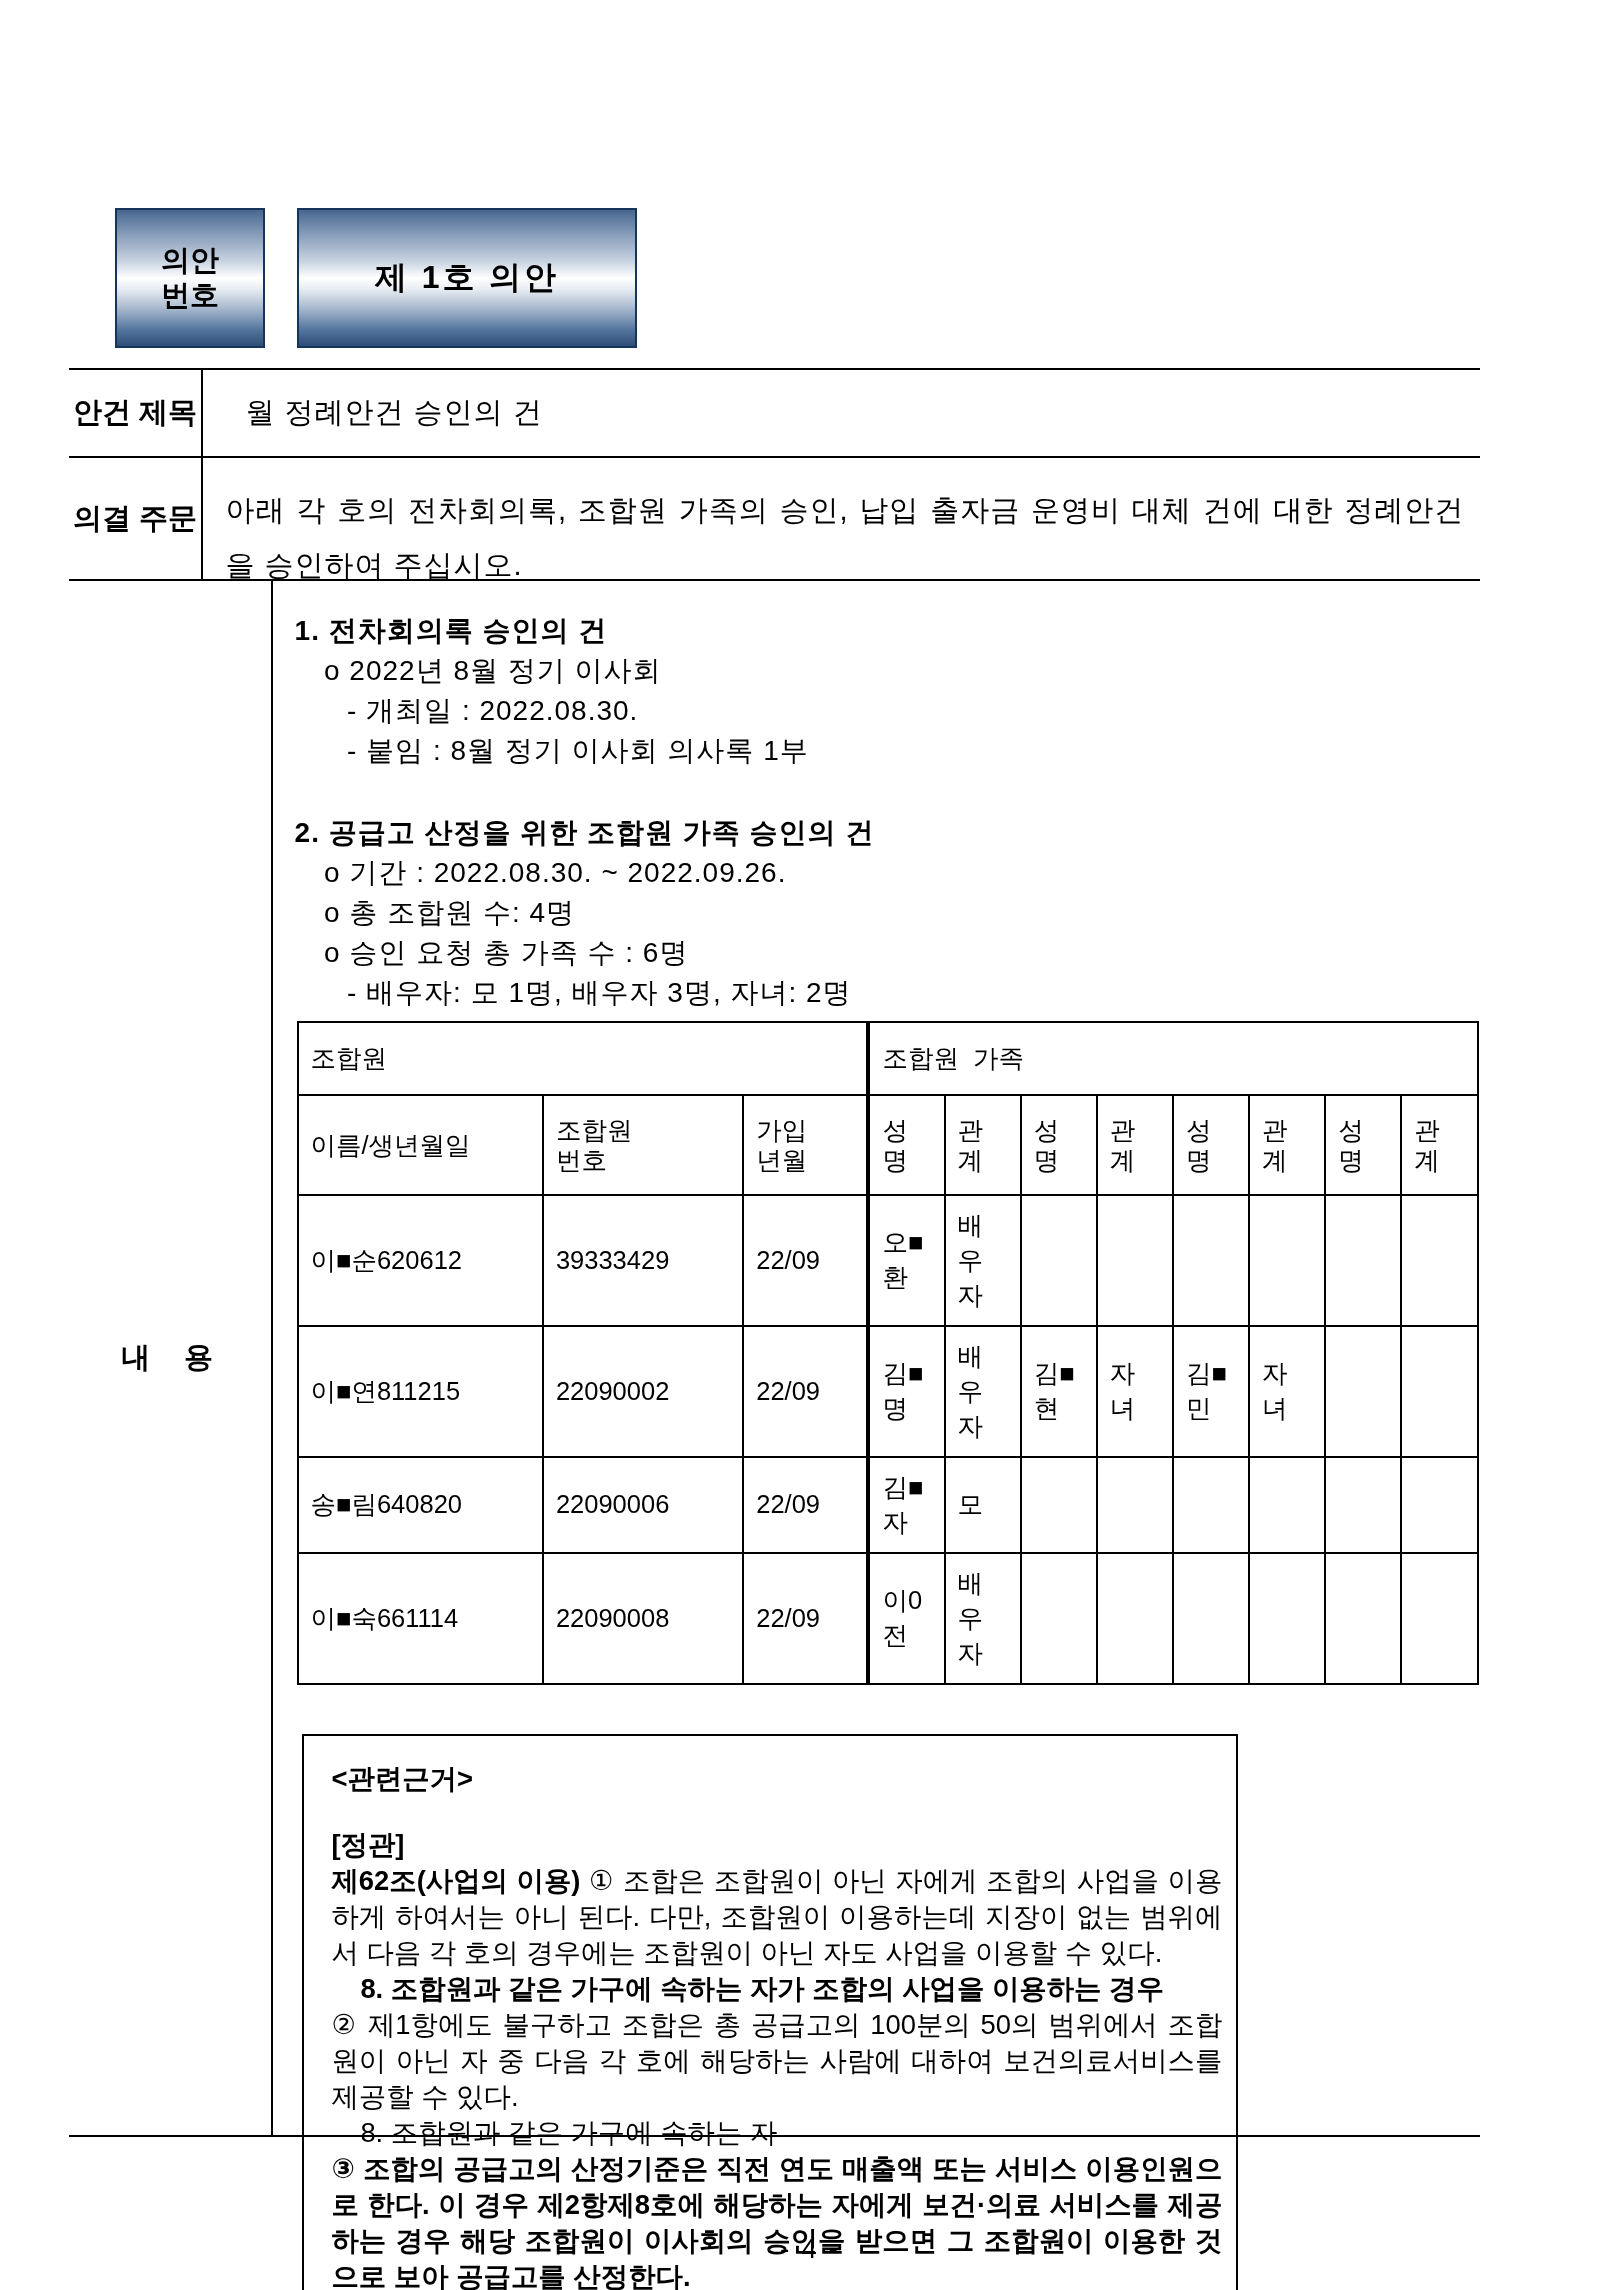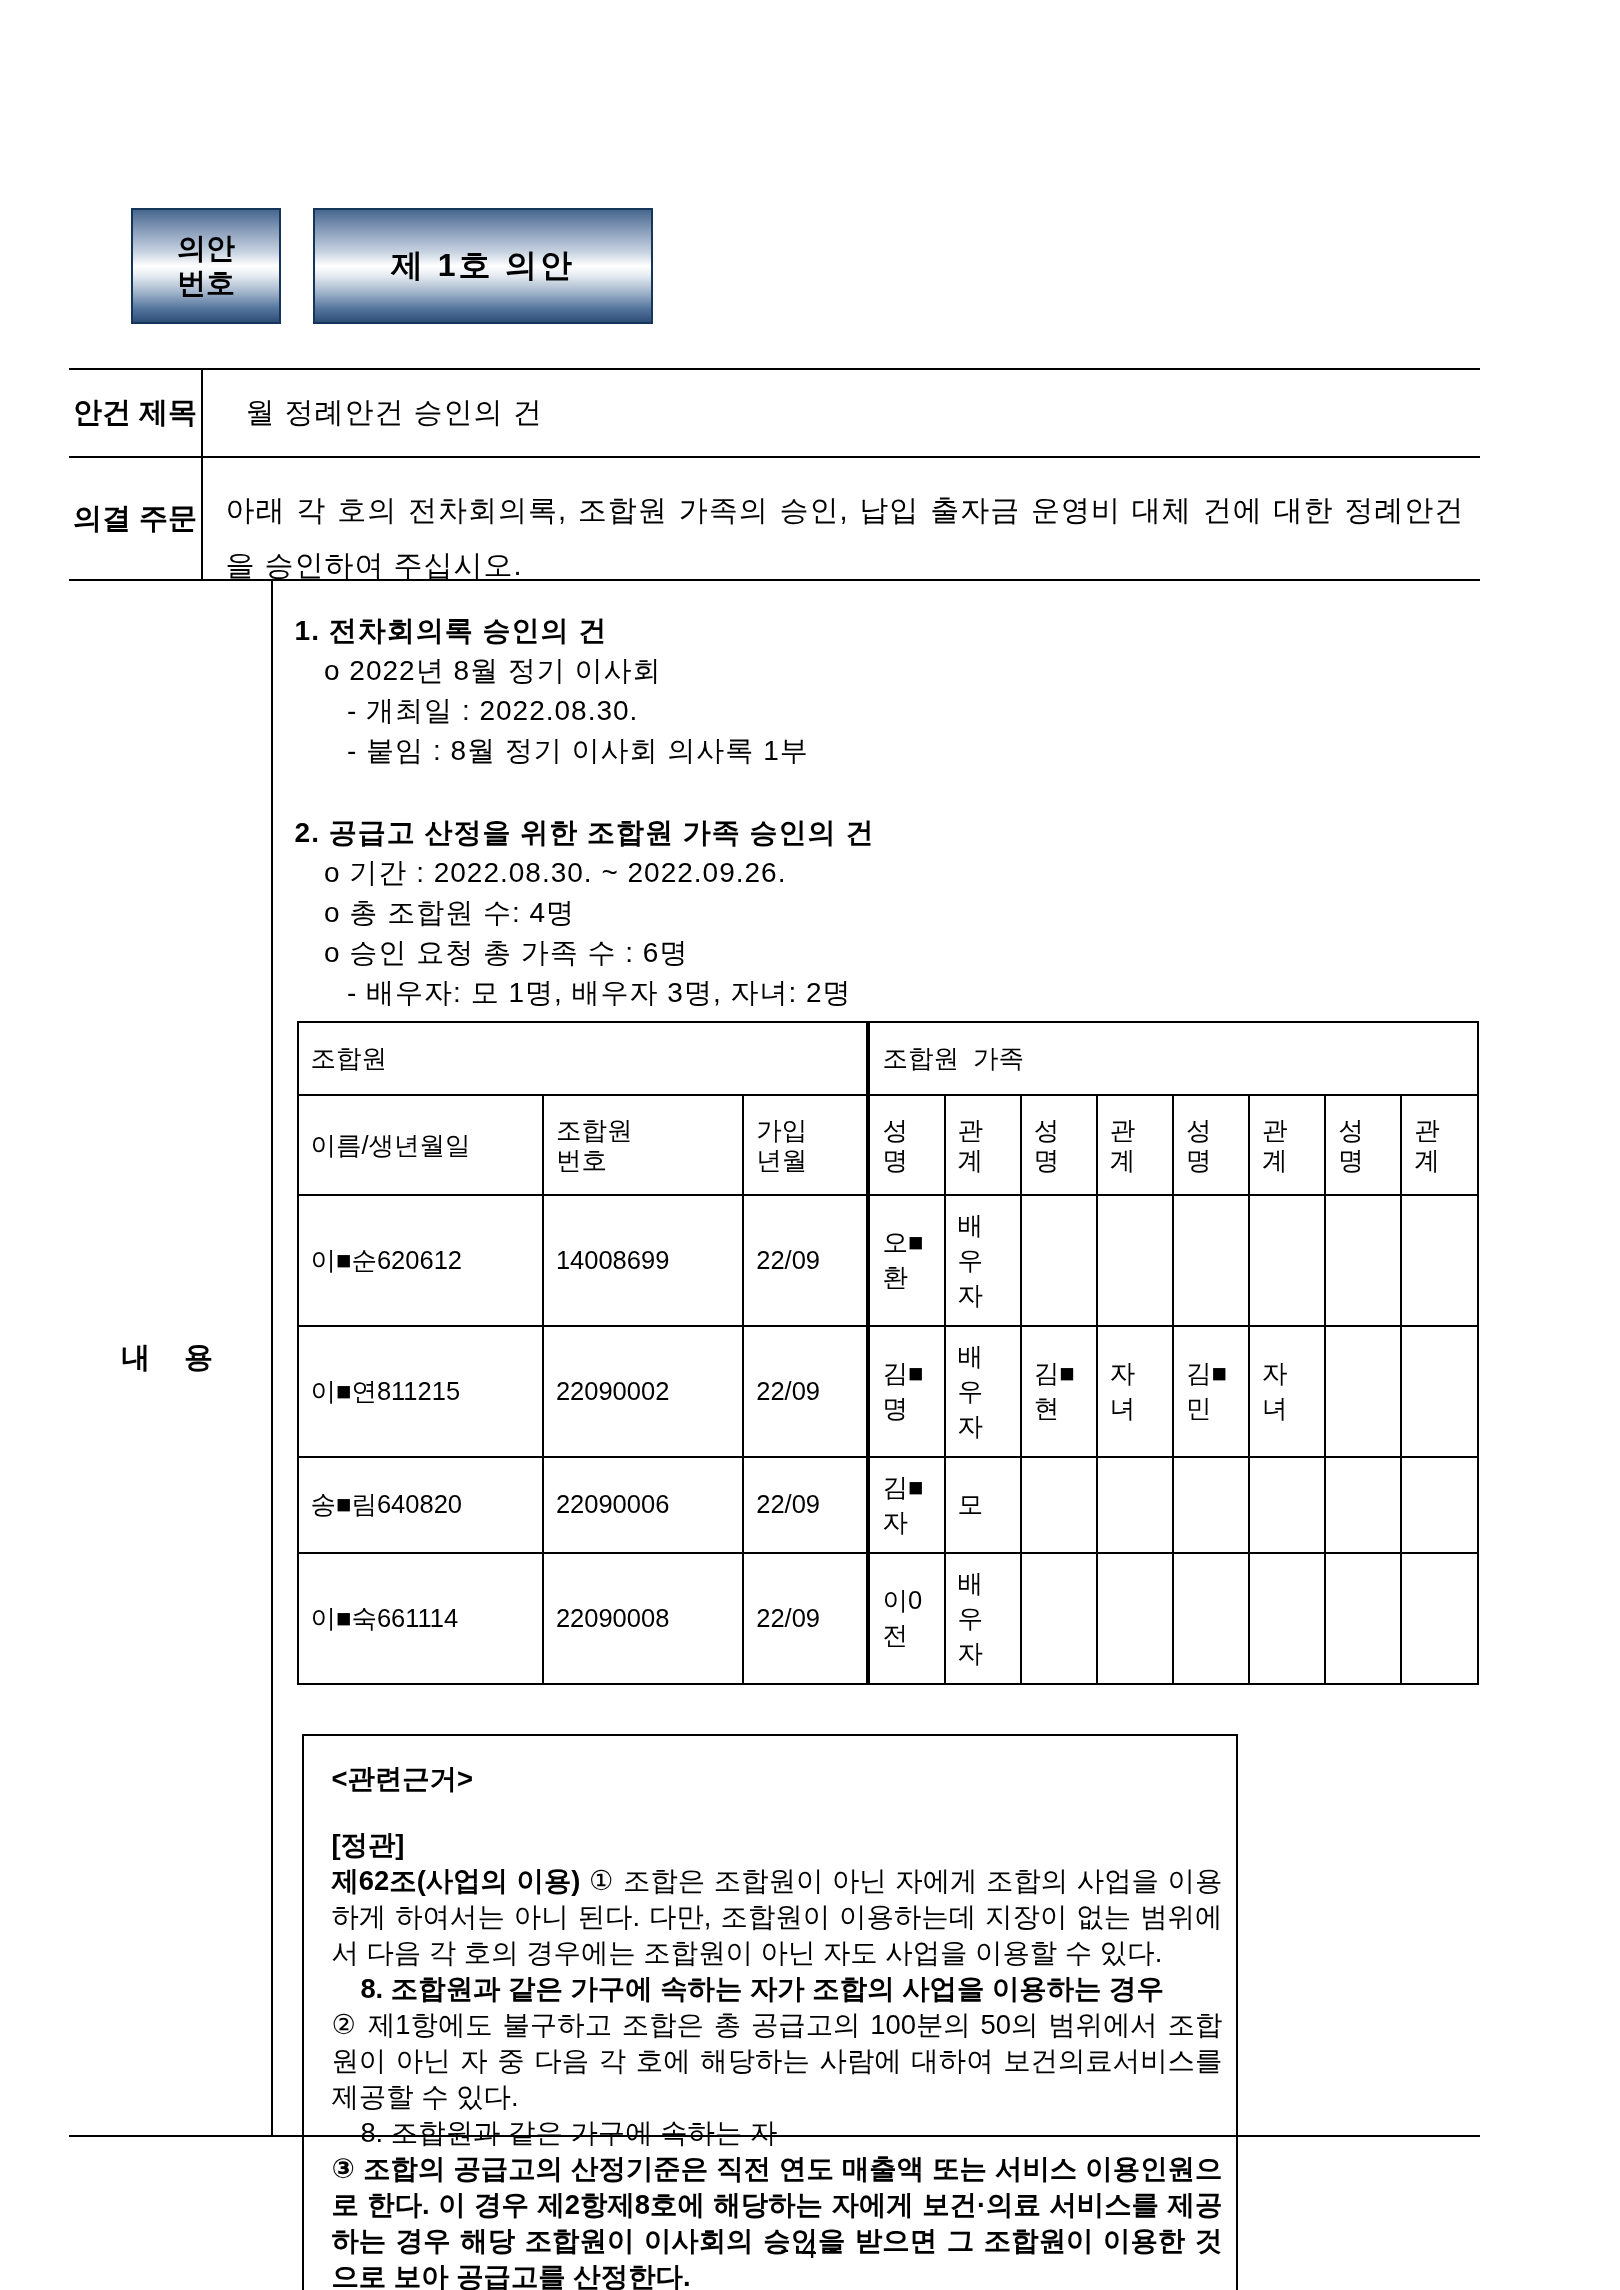--- a/index.html
+++ b/index.html
@@ -4,21 +4,21 @@
 <style>
   html,body { margin:0; padding:0; background:#e8e8e8; }
   .page {
     position:relative; width:1620px; height:2291px; margin:0 auto;
     background:#ffffff; color:#000;
     font-family:"Liberation Sans","DejaVu Sans",sans-serif;
     overflow:hidden;
   }
 
   
-  .banner { position:absolute; top:208px; left:131px; height:116px; display:flex; }
+  .banner { position:absolute; top:208px; left:115px; height:140px; display:flex; }
   .banner-box {
     box-sizing:border-box; border:2px solid #16355a;
     background:linear-gradient(180deg,#47678f 0%,#7d94b3 15%,#c9d4e2 38%,#ffffff 50%,#e8edf3 58%,#a9bacf 72%,#54759e 88%,#2e4e78 100%);
     display:flex; align-items:center; justify-content:center;
   }
   .banner-left { width:150px; flex-direction:column; font-size:29px; font-weight:bold; line-height:35px; }
   .banner-gap { width:32px; background:#ffffff; }
   .banner-right { width:340px; font-size:32px; font-weight:bold; letter-spacing:2.9px; }
 
   
@@ -153,21 +153,21 @@
               <th>관계</th>
               <th>성명</th>
               <th>관계</th>
               <th>성명</th>
               <th>관계</th>
             </tr>
           </thead>
           <tbody>
             <tr>
               <td>이■순620612</td>
-              <td>14008699</td>
+              <td>39333429</td>
               <td>22/09</td>
               <td class="thick-l">오■환</td>
               <td>배우자</td>
               <td></td>
               <td></td>
               <td></td>
               <td></td>
               <td></td>
               <td></td>
             </tr>

